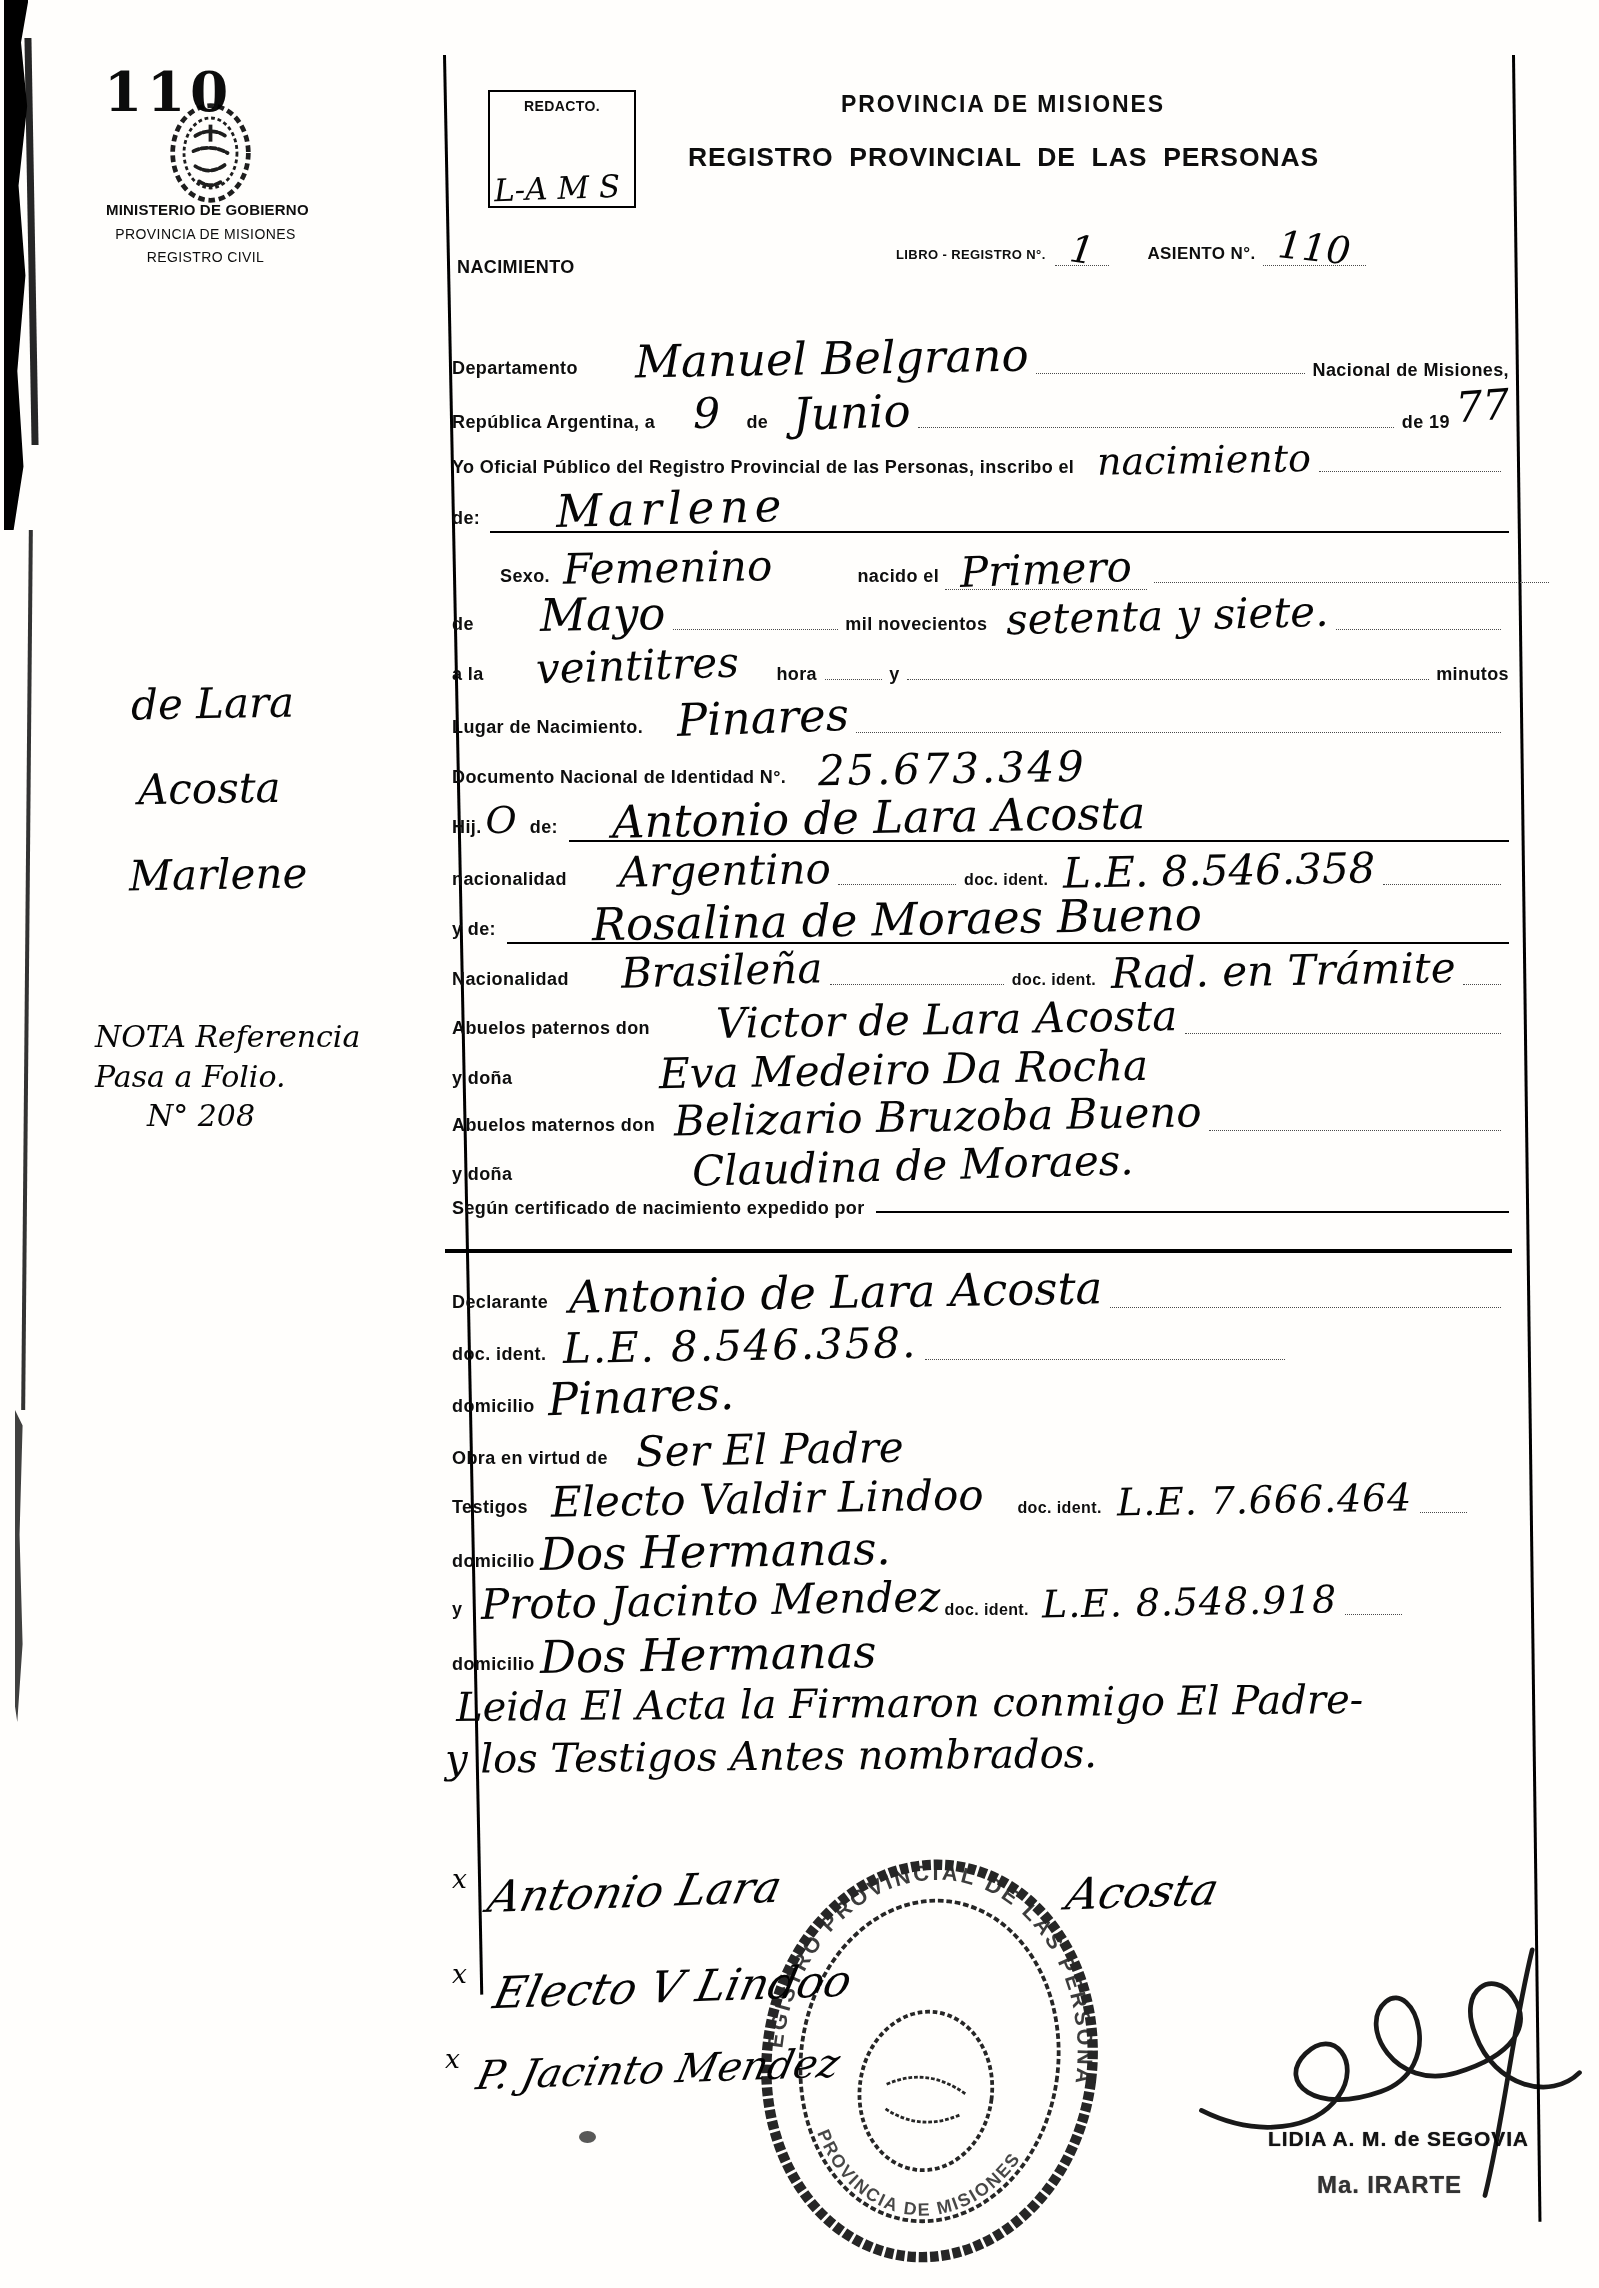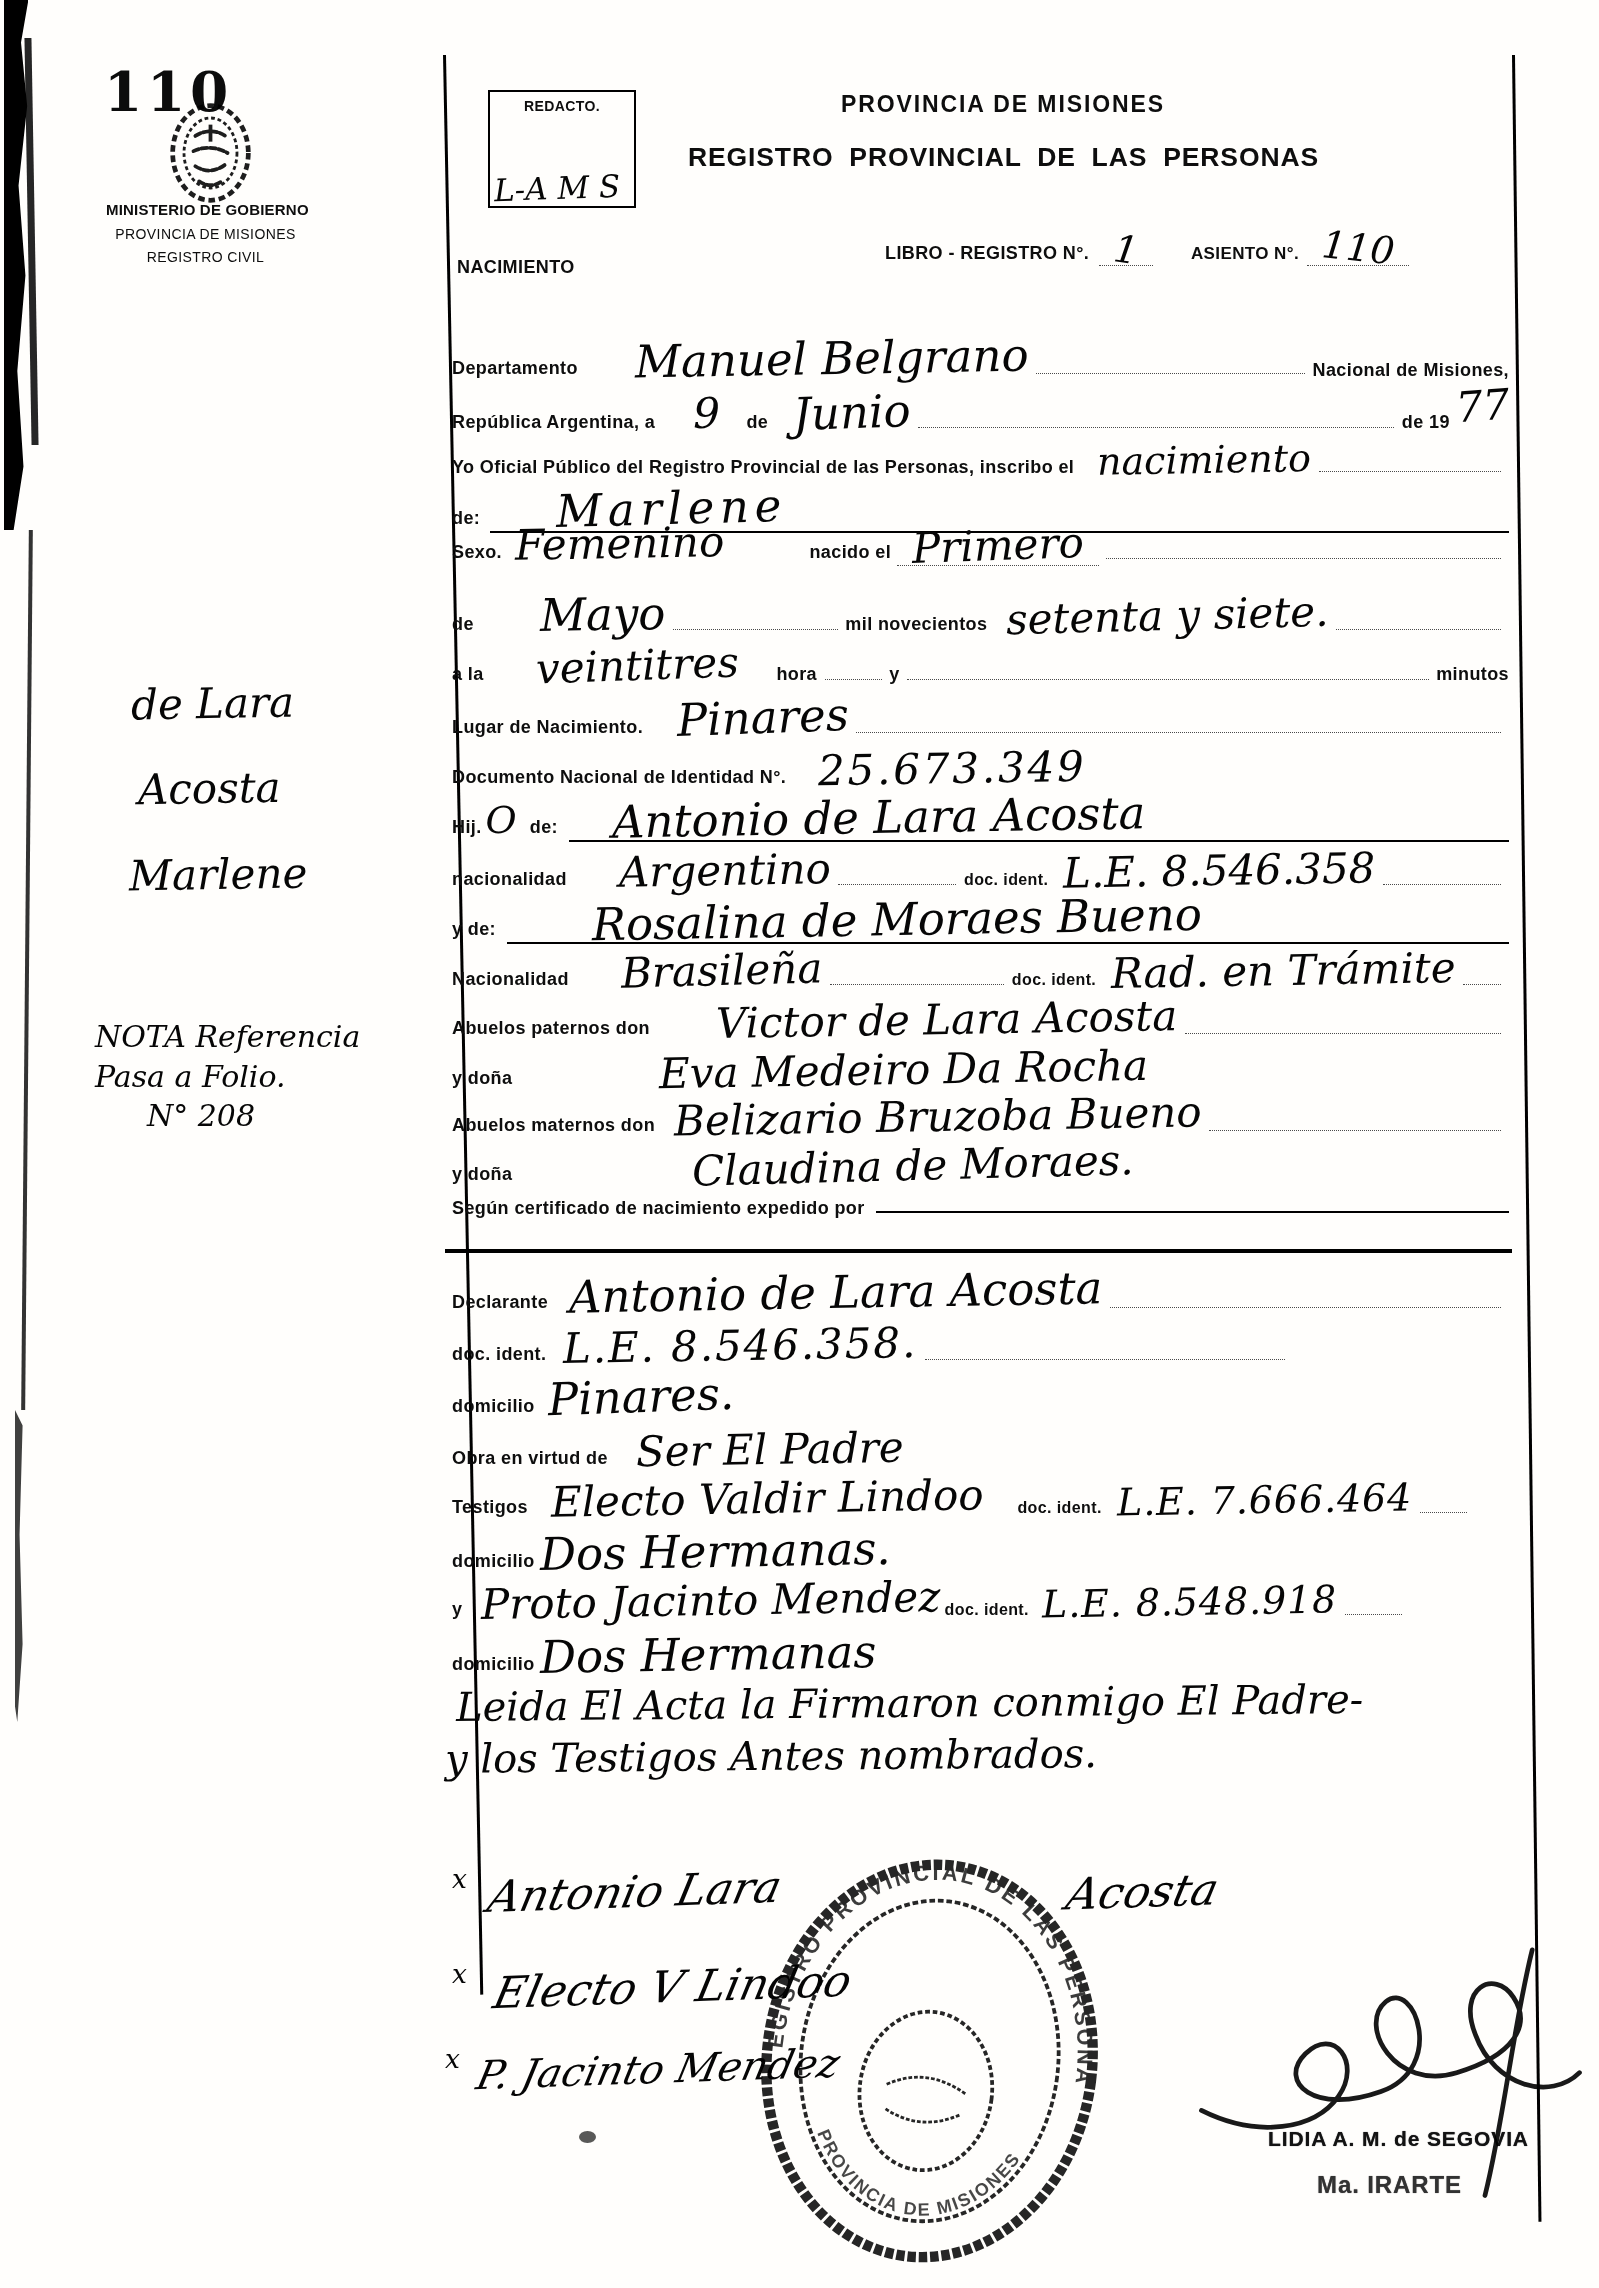--- a/index.html
+++ b/index.html
@@ -78,21 +78,21 @@
     <div class="lbl sm" style="text-align:center;margin-top:5.7px;font-size:14px;">REDACTO.</div>
     <div class="hw sml" style="position:absolute;left:3.8px;bottom:1.9px;font-size:31px;transform:rotate(-2deg);">L-A M S</div>
   </div>
 
   <div class="abs lbl" style="left:719px;top:91px;width:568px;text-align:center;font-size:23px;letter-spacing:1.9px;font-weight:normal;font-family:'Liberation Sans',sans-serif;font-weight:bold;">PROVINCIA DE MISIONES</div>
   <div class="abs lbl" style="left:644px;top:142px;width:719px;text-align:center;font-size:26.5px;letter-spacing:0.9px;word-spacing:7.6px;">REGISTRO PROVINCIAL DE LAS PERSONAS</div>
 
   <div class="abs lbl" style="left:457px;top:257px;font-size:18px;">NACIMIENTO</div>
 
   <div class="row" style="left:885px;top:227px;width:625px;">
-    <span class="lbl" style="font-size:18px;">LIBRO - REGISTRO N°.</span>
+    <span class="lbl" style="font-size:13px;margin-left:11px;">LIBRO - REGISTRO N°.</span>
     <span class="dotcell" style="margin-left:9.5px;">
       <span class="hw med" style="display:inline-block;transform:translateY(3.8px) rotate(8deg);">1</span>
     </span>
     <span class="lbl" style="font-size:17px;margin-left:38px;">ASIENTO N°.</span>
     <span class="dotcell" style="margin-left:7.6px;">
       <span class="hw med" style="display:inline-block;transform:translateY(1.9px) rotate(6deg);">110</span>
     </span>
   </div>
 
 
@@ -119,21 +119,21 @@
     <span class="dots"></span>
   </div>
 
   <div class="row" style="top:486px;">
     <span class="lbl">de:</span>
     <span class="solidcell" style="margin-left:9.5px;">
       <span class="hw big" style="display:inline-block;transform:rotate(-1.5deg);letter-spacing:5.7px;">Marlene</span>
     </span>
   </div>
 
-  <div class="row" style="top:523px;">
+  <div class="row" style="top:547px;margin-left:48px;">
     <span class="lbl">Sexo.</span>
     <span class="hw" style="margin-left:13.2px;transform:rotate(-1deg);">Femenino</span>
     <span class="lbl" style="margin-left:85px;">nacido el</span>
     <span class="dotcell" style="margin-left:5.7px;">
       <span class="hw" style="display:inline-block;transform:translateY(1.9px) rotate(-2deg);">Primero</span>
     </span>
     <span class="dots"></span>
   </div>
 
   <div class="row" style="top:592px;">

